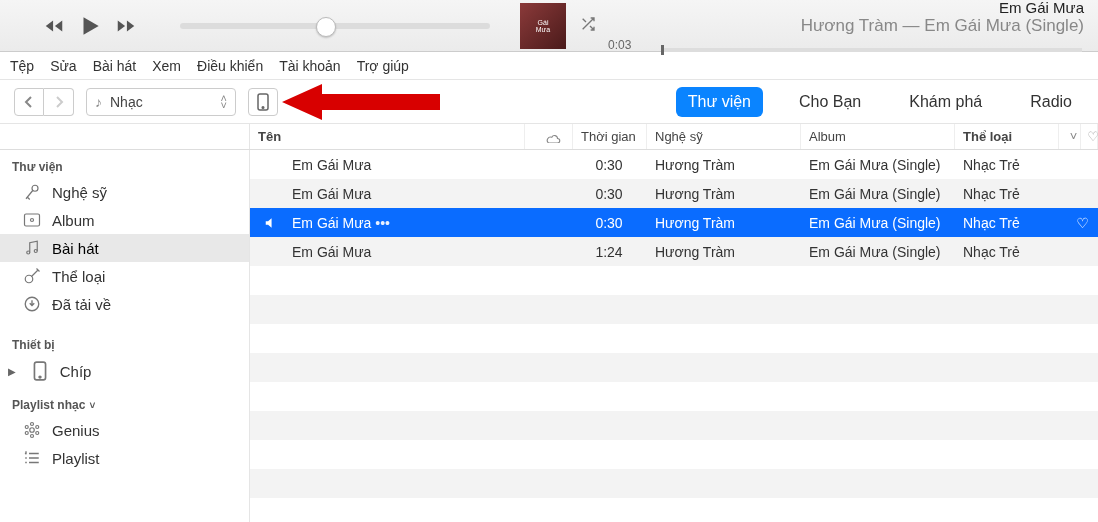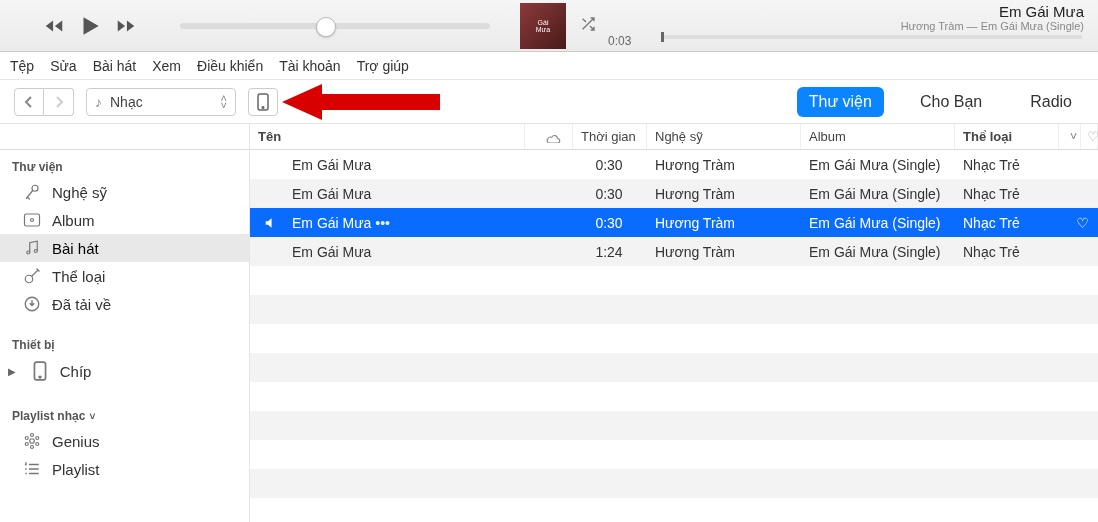--- a/index.html
+++ b/index.html
@@ -9,26 +9,26 @@
 .playback-bar { height: 52px; background: linear-gradient(#f5f5f5, #ebebeb); border-bottom: 1px solid #ccc; display: flex; align-items: center; position: relative; }
 .playback-controls { display: flex; align-items: center; gap: 8px; margin-left: 40px; }
 .pb-btn { width: 28px; height: 28px; display: flex; align-items: center; justify-content: center; color: #555; }
 .play-btn svg { width: 26px; height: 26px; }
 .skip-btn svg { width: 22px; height: 22px; }
 .progress-track { flex: 0 0 310px; height: 6px; background: #dcdcdc; border-radius: 3px; margin-left: 40px; position: relative; }
 .progress-track::after { content: ""; position: absolute; left: 136px; top: -6px; width: 18px; height: 18px; background: #fff; border: 1px solid #bbb; border-radius: 50%; box-shadow: 0 1px 2px rgba(0,0,0,.2); }
 .now-playing { display: flex; align-items: center; margin-left: 30px; flex: 1; }
 .album-art { width: 46px; height: 46px; background: linear-gradient(135deg,#8b3a3a,#4a1a1a); display: flex; flex-direction: column; align-items: center; justify-content: center; color: #fff; font-size: 7px; line-height: 1; }
 .np-right { display: flex; flex-direction: column; flex: 1; margin-left: 10px; }
-.np-top { display: flex; align-items: flex-start; gap: 20px; }
+.np-top { display: flex; align-items: flex-end; gap: 20px; }
 .np-time { font-size: 12px; color: #666; margin-top: 2px; }
 .np-progress { flex: 1; height: 4px; background: #ddd; margin-left: 10px; margin-right: 16px; margin-top: 3px; position: relative; }
 .np-progress::before { content: ""; position: absolute; left: 0; top: -3px; width: 3px; height: 10px; background: #666; }
 .np-title { font-size: 15px; color: #222; text-align: right; margin-right: 14px; }
-.np-sub { font-size: 11px; color: #888; text-align: right; margin-right: 14px; }
+.np-sub { font-size: 17px; color: #888; text-align: right; margin-right: 14px; }
 .shuffle-ic { color: #777; }
 
 
 .menu-bar { height: 28px; background: #fff; border-bottom: 1px solid #e5e5e5; display: flex; align-items: center; padding-left: 10px; gap: 16px; font-size: 14px; color: #333; }
 .menu-item { cursor: default; }
 
 
 .nav-bar { height: 44px; background: #fff; border-bottom: 1px solid #e5e5e5; display: flex; align-items: center; padding: 0 14px; }
 .hist-btn { width: 30px; height: 28px; border: 1px solid #ccc; background: #fff; display: flex; align-items: center; justify-content: center; color: #888; }
 .hist-btn.left { border-radius: 4px 0 0 4px; }
@@ -157,20 +157,21 @@
       </svg>
   </div>
   <div class="arrow-annot">
     <svg width="160" height="40" viewBox="0 0 160 40">
       <polygon points="0,20 40,2 40,12 158,12 158,28 40,28 40,38" fill="#d80000"></polygon>
     </svg>
   </div>
   <div class="nav-tabs" id="nav-tabs">
       <div class="nav-tab active">Thư viện</div>
       <div class="nav-tab">Cho Bạn</div>
+      <div class="nav-tab">Khám phá</div>
       <div class="nav-tab">Radio</div>
     </div>
 </div>
 
 <div class="col-head">
   <div class="col-icon" style="border-right:1px solid #e5e5e5"></div>
   <div class="c-name">Tên</div>
   <div class="c-cloud">
     <svg width="18" height="12" viewBox="0 0 24 16" fill="none" stroke="#888" stroke-width="1.5">
         <path d="M18 10a4 4 0 00-7.6-1.7A4.5 4.5 0 006 16h12a3 3 0 000-6z"></path>
@@ -242,21 +243,21 @@
           <span class="tri">▶</span>
           <span class="ic">
             <svg width="14" height="20" viewBox="0 0 12 18" fill="none" stroke="#777" stroke-width="1.5">
               <rect x="1" y="1" width="10" height="16" rx="2"></rect>
               <circle cx="6" cy="14.5" r="0.8" fill="#777"></circle>
             </svg>
           </span>
           <span>Chíp</span>
         </div>
       </div>
-    <div class="sb-head" style="margin-top:17px">
+    <div class="sb-head" style="margin-top:6px">
       <span>Playlist nhạc</span>
       <span style="font-size:10px">˅</span>
     </div>
     <div id="sb-pl">
         <div class="sb-item">
           <span class="ic">
             <svg width="18" height="18" viewBox="0 0 24 24" fill="none" stroke="#777" stroke-width="1.6">
               <circle cx="12" cy="12" r="3"></circle>
               <circle cx="12" cy="4" r="2"></circle>
               <circle cx="19" cy="8" r="2"></circle>

